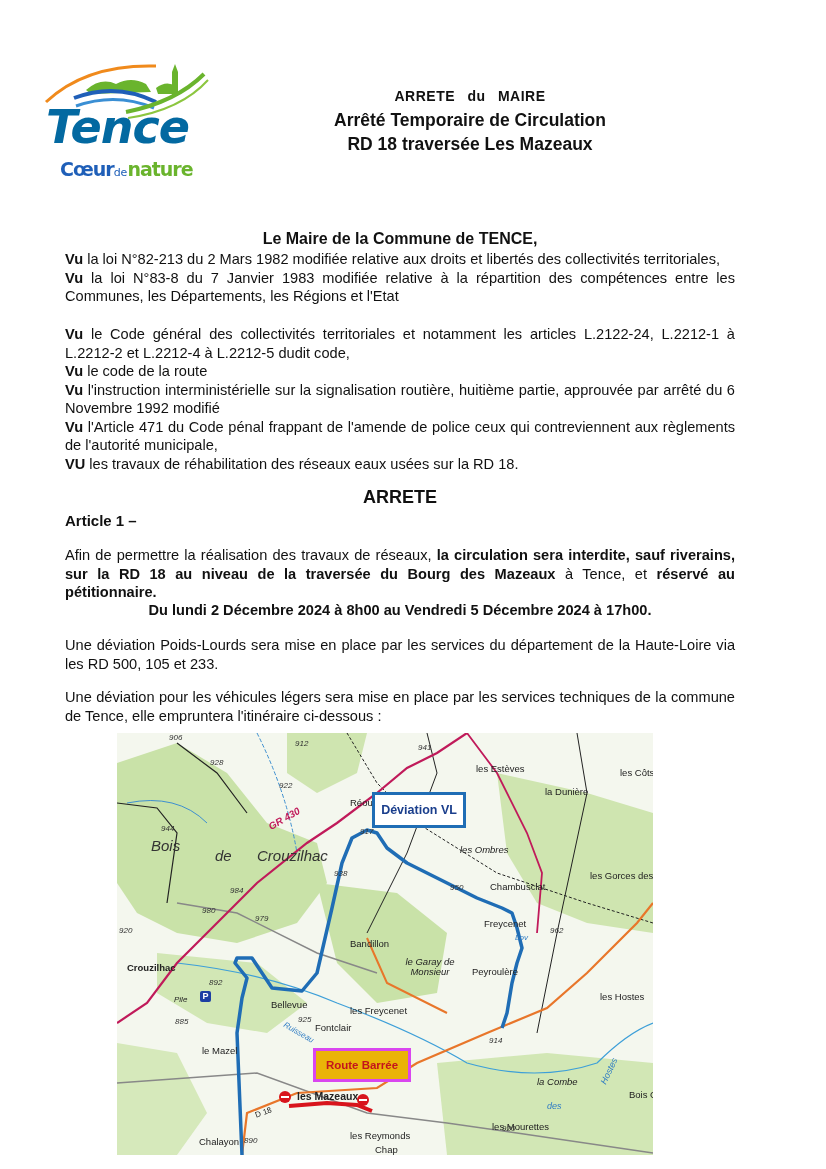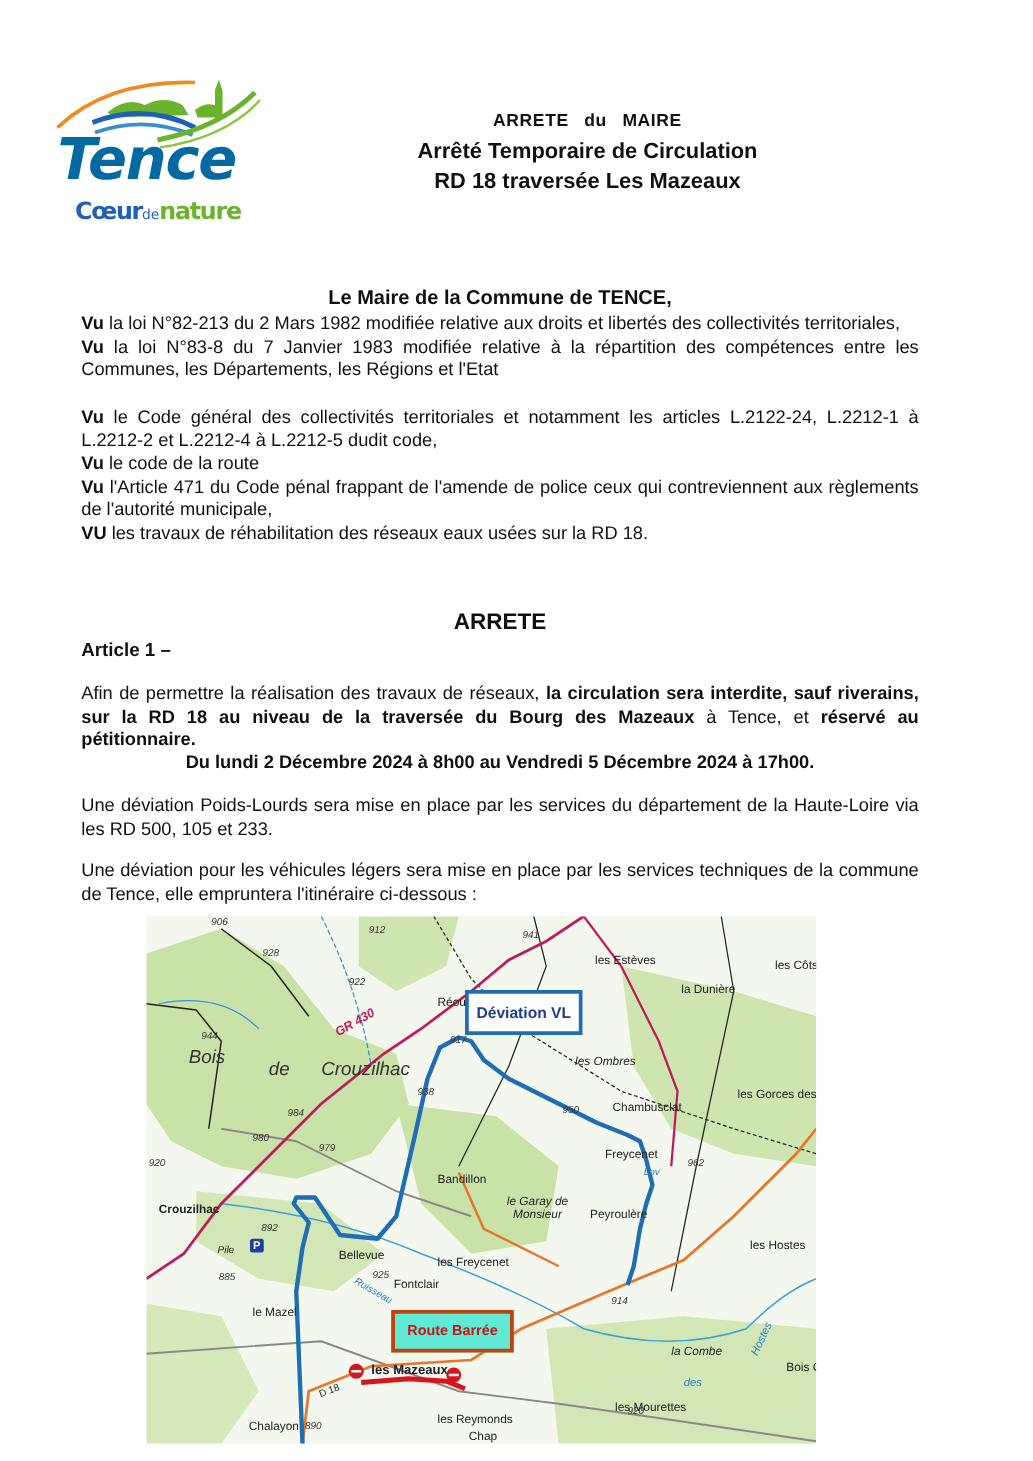--- a/index.html
+++ b/index.html
@@ -22,21 +22,21 @@
   .para2 { top: 636px; }
   .para3 { top: 688px; }
   .map { position: absolute; left: 117px; top: 733px; width: 536px; height: 422px; overflow: hidden; background: #f4f7ee; }
   .map svg { position: absolute; left: 0; top: 0; }
   .map-label { position: absolute; font-size: 9.5px; color: #222; white-space: nowrap; font-family: "Liberation Sans", sans-serif; }
   .map-label.italic { font-style: italic; }
   .map-label.big { font-size: 15px; font-style: italic; color: #333; }
   .map-label.alt { font-size: 8px; font-style: italic; color: #333; }
   .map-label.gr { color: #c01a5a; font-style: italic; font-size: 10px; transform: rotate(-30deg); font-weight: bold; }
   .box-dev { position: absolute; left: 255px; top: 59px; width: 88px; height: 30px; border: 3px solid #1f6db5; background: #fff; color: #1a3e8c; font-weight: bold; font-size: 12.5px; display: flex; align-items: center; justify-content: center; }
-  .box-rb { position: absolute; left: 196px; top: 315px; width: 92px; height: 28px; border: 3px solid #c2410c; background: #5eead4; color: #c4141c; font-weight: bold; font-size: 11.5px; display: flex; align-items: center; justify-content: center; }
+  .box-rb { position: absolute; left: 196px; top: 315px; width: 92px; height: 28px; border: 3px solid #d946ef; background: #eab308; color: #c4141c; font-weight: bold; font-size: 11.5px; display: flex; align-items: center; justify-content: center; }
   .no-entry { position: absolute; width: 12px; height: 12px; border-radius: 50%; background: #d8141c; }
   .no-entry::after { content: ""; position: absolute; left: 2px; top: 5px; width: 8px; height: 2px; background: #fff; }
   .parking { position: absolute; width: 11px; height: 11px; background: #1d3fa3; color: #fff; font-size: 9px; font-weight: bold; border-radius: 2px; text-align: center; line-height: 11px; }
 </style>
 </head>
 <body>
 
 <div class="logo">
   <svg width="196" height="132" viewBox="0 0 196 132">
     <path d="M10 40 Q50 2 120 4" stroke="#f08a1c" stroke-width="3" fill="none"></path>
@@ -63,20 +63,21 @@
 <div class="doc maire">Le Maire de la Commune de TENCE,</div>
 
 <div class="doc vu1 justify">
   <p class="p-line"><span class="b">Vu</span><span> la loi N°82-213 du 2 Mars 1982 modifiée relative aux droits et libertés des collectivités territoriales,</span></p>
   <p class="p-line"><span class="b">Vu</span><span> la loi N°83-8 du 7 Janvier 1983 modifiée relative à la répartition des compétences entre les Communes, les Départements, les Régions et l'Etat</span></p>
 </div>
 
 <div class="doc vu2 justify">
   <p class="p-line"><span class="b">Vu</span><span> le Code général des collectivités territoriales et notamment les articles L.2122-24, L.2212-1 à L.2212-2 et L.2212-4 à L.2212-5 dudit code,</span></p>
   <p class="p-line"><span class="b">Vu</span><span> le code de la route</span></p>
+  <p class="p-line"><span class="b">Vu</span><span> l'instruction interministérielle sur la signalisation routière, huitième partie, approuvée par arrêté du 6 Novembre 1992 modifié</span></p>
   <p class="p-line"><span class="b">Vu</span><span> l'Article 471 du Code pénal frappant de l'amende de police ceux qui contreviennent aux règlements de l'autorité municipale,</span></p>
   <p class="p-line"><span class="b">VU</span><span> les travaux de réhabilitation des réseaux eaux usées sur la RD 18.</span></p>
 </div>
 
 <div class="doc arrete">ARRETE</div>
 <div class="doc article">Article 1 –</div>
 
 <div class="doc para1 justify">
   <span>Afin de permettre la réalisation des travaux de réseaux, </span><span class="b">la circulation sera interdite, sauf riverains, sur la RD 18 au niveau de la traversée du Bourg des Mazeaux</span><span> à Tence, et </span><span class="b">réservé au pétitionnaire.</span>
 </div>

